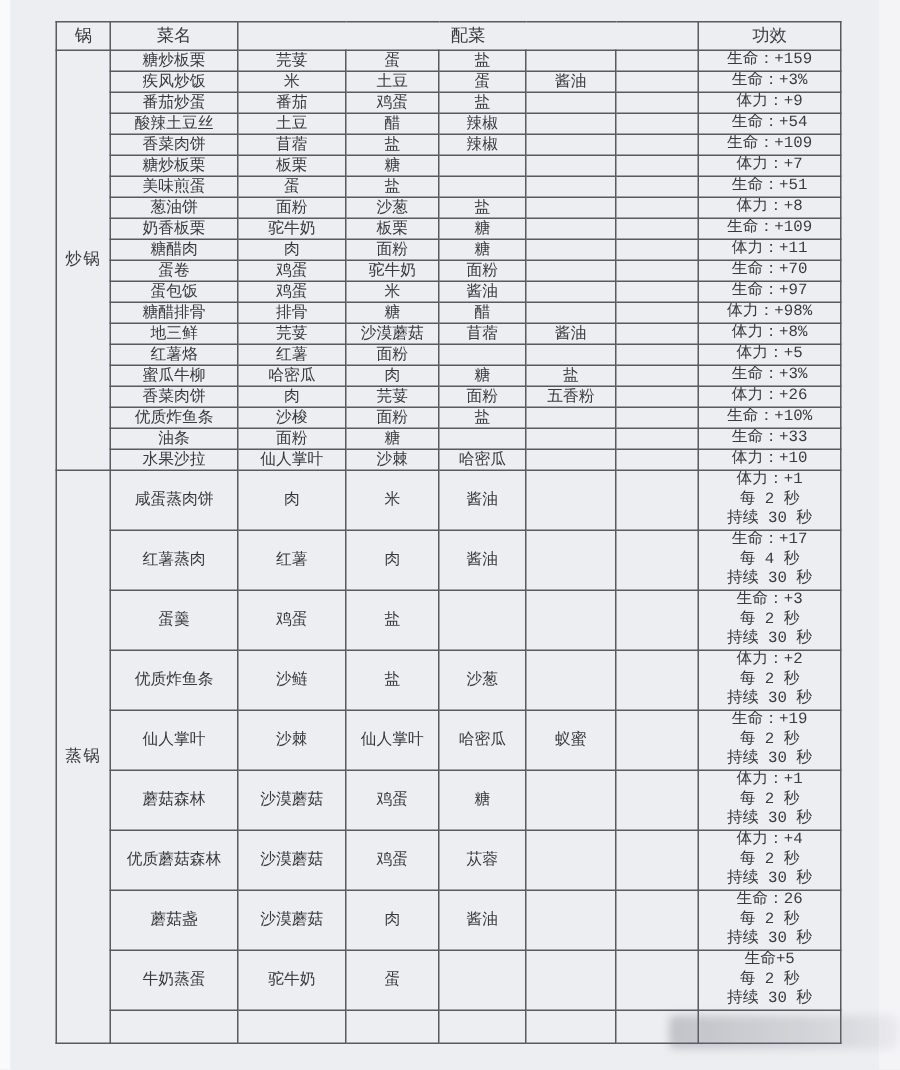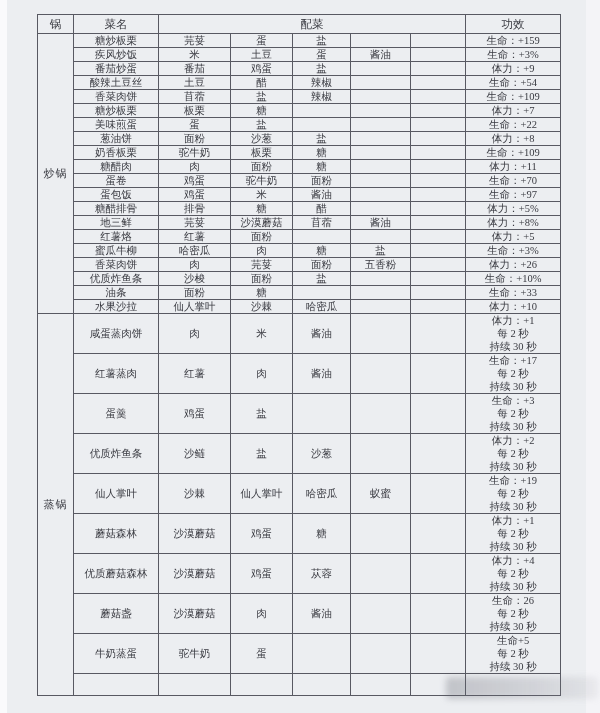--- a/index.html
+++ b/index.html
@@ -22,21 +22,21 @@
     border:1px solid #585962;
     text-align:center;vertical-align:middle;
     padding:0 1px;overflow:hidden;
   }
   .recipe th{
     font-weight:normal;font-size:11.5px;height:18px;line-height:18px;
   }
   .recipe td{font-size:10.5px;height:13px;line-height:13px;}
   td.pot{font-size:11px;letter-spacing:1px;}
   tr.tall td{height:39px;}
-  td.fx{white-space:pre-line;line-height:13px;}
+  td.fx{white-space:pre-line;line-height:13px;font-family:Liberation Mono, monospace;}
   tr.empty-row td{height:21px;}
 
   .watermark-smudge{
     position:absolute;left:446px;top:677px;width:152px;height:22px;
     background:linear-gradient(90deg,rgba(96,97,108,.30),rgba(120,120,132,.22) 60%,rgba(140,140,150,.10));
     filter:blur(3px);border-radius:4px;
   }
 </style>
 </head>
 <body>
@@ -120,21 +120,21 @@
     <td class="ing"></td>
     <td class="fx">体力：+7</td>
   </tr>
       <tr>
     <td class="dish">美味煎蛋</td>
     <td class="ing">蛋</td>
     <td class="ing">盐</td>
     <td class="ing"></td>
     <td class="ing"></td>
     <td class="ing"></td>
-    <td class="fx">生命：+22</td>
+    <td class="fx">生命：+51</td>
   </tr>
       <tr>
     <td class="dish">葱油饼</td>
     <td class="ing">面粉</td>
     <td class="ing">沙葱</td>
     <td class="ing">盐</td>
     <td class="ing"></td>
     <td class="ing"></td>
     <td class="fx">体力：+8</td>
   </tr>
@@ -174,21 +174,21 @@
     <td class="ing"></td>
     <td class="fx">生命：+97</td>
   </tr>
       <tr>
     <td class="dish">糖醋排骨</td>
     <td class="ing">排骨</td>
     <td class="ing">糖</td>
     <td class="ing">醋</td>
     <td class="ing"></td>
     <td class="ing"></td>
-    <td class="fx">体力：+5%</td>
+    <td class="fx">体力：+98%</td>
   </tr>
       <tr>
     <td class="dish">地三鲜</td>
     <td class="ing">芫荽</td>
     <td class="ing">沙漠蘑菇</td>
     <td class="ing">苜蓿</td>
     <td class="ing">酱油</td>
     <td class="ing"></td>
     <td class="fx">体力：+8%</td>
   </tr>
@@ -259,21 +259,21 @@
 持续 30 秒</td>
   </tr>
       <tr class="tall">
     <td class="dish">红薯蒸肉</td>
     <td class="ing">红薯</td>
     <td class="ing">肉</td>
     <td class="ing">酱油</td>
     <td class="ing"></td>
     <td class="ing"></td>
     <td class="fx">生命：+17
-每 2 秒
+每 4 秒
 持续 30 秒</td>
   </tr>
       <tr class="tall">
     <td class="dish">蛋羹</td>
     <td class="ing">鸡蛋</td>
     <td class="ing">盐</td>
     <td class="ing"></td>
     <td class="ing"></td>
     <td class="ing"></td>
     <td class="fx">生命：+3

